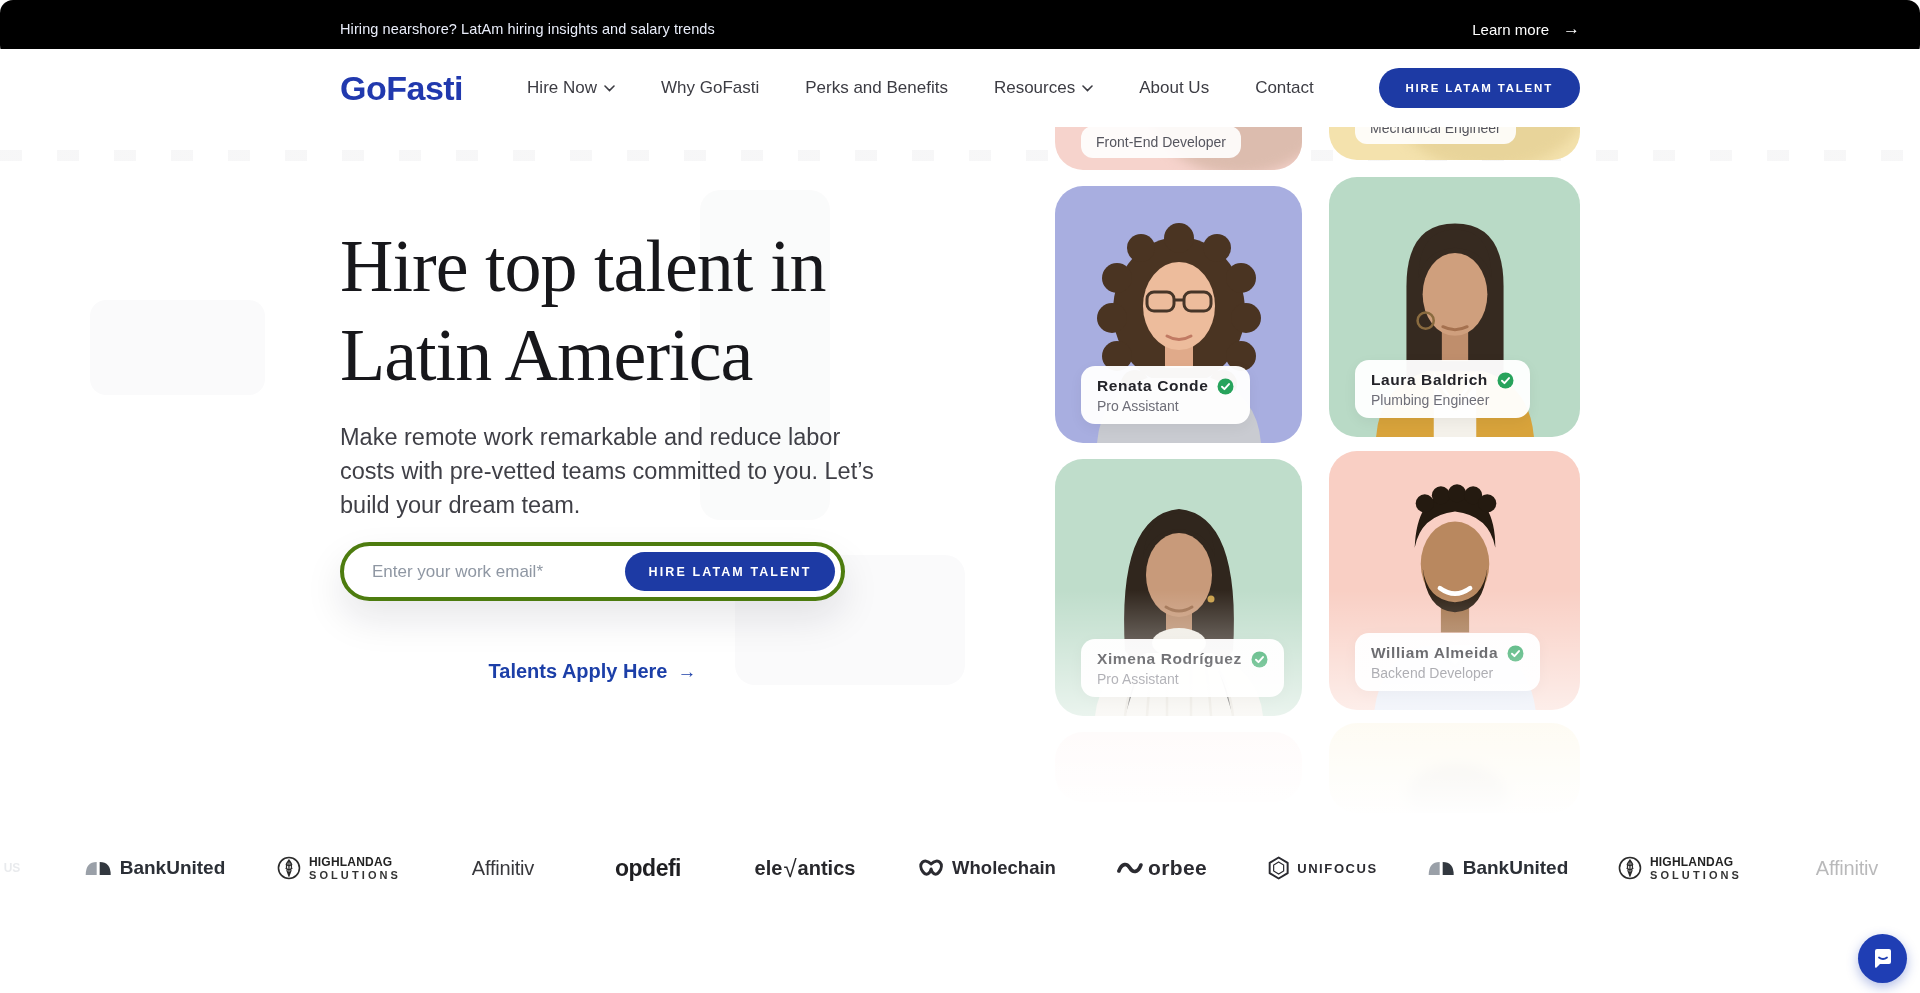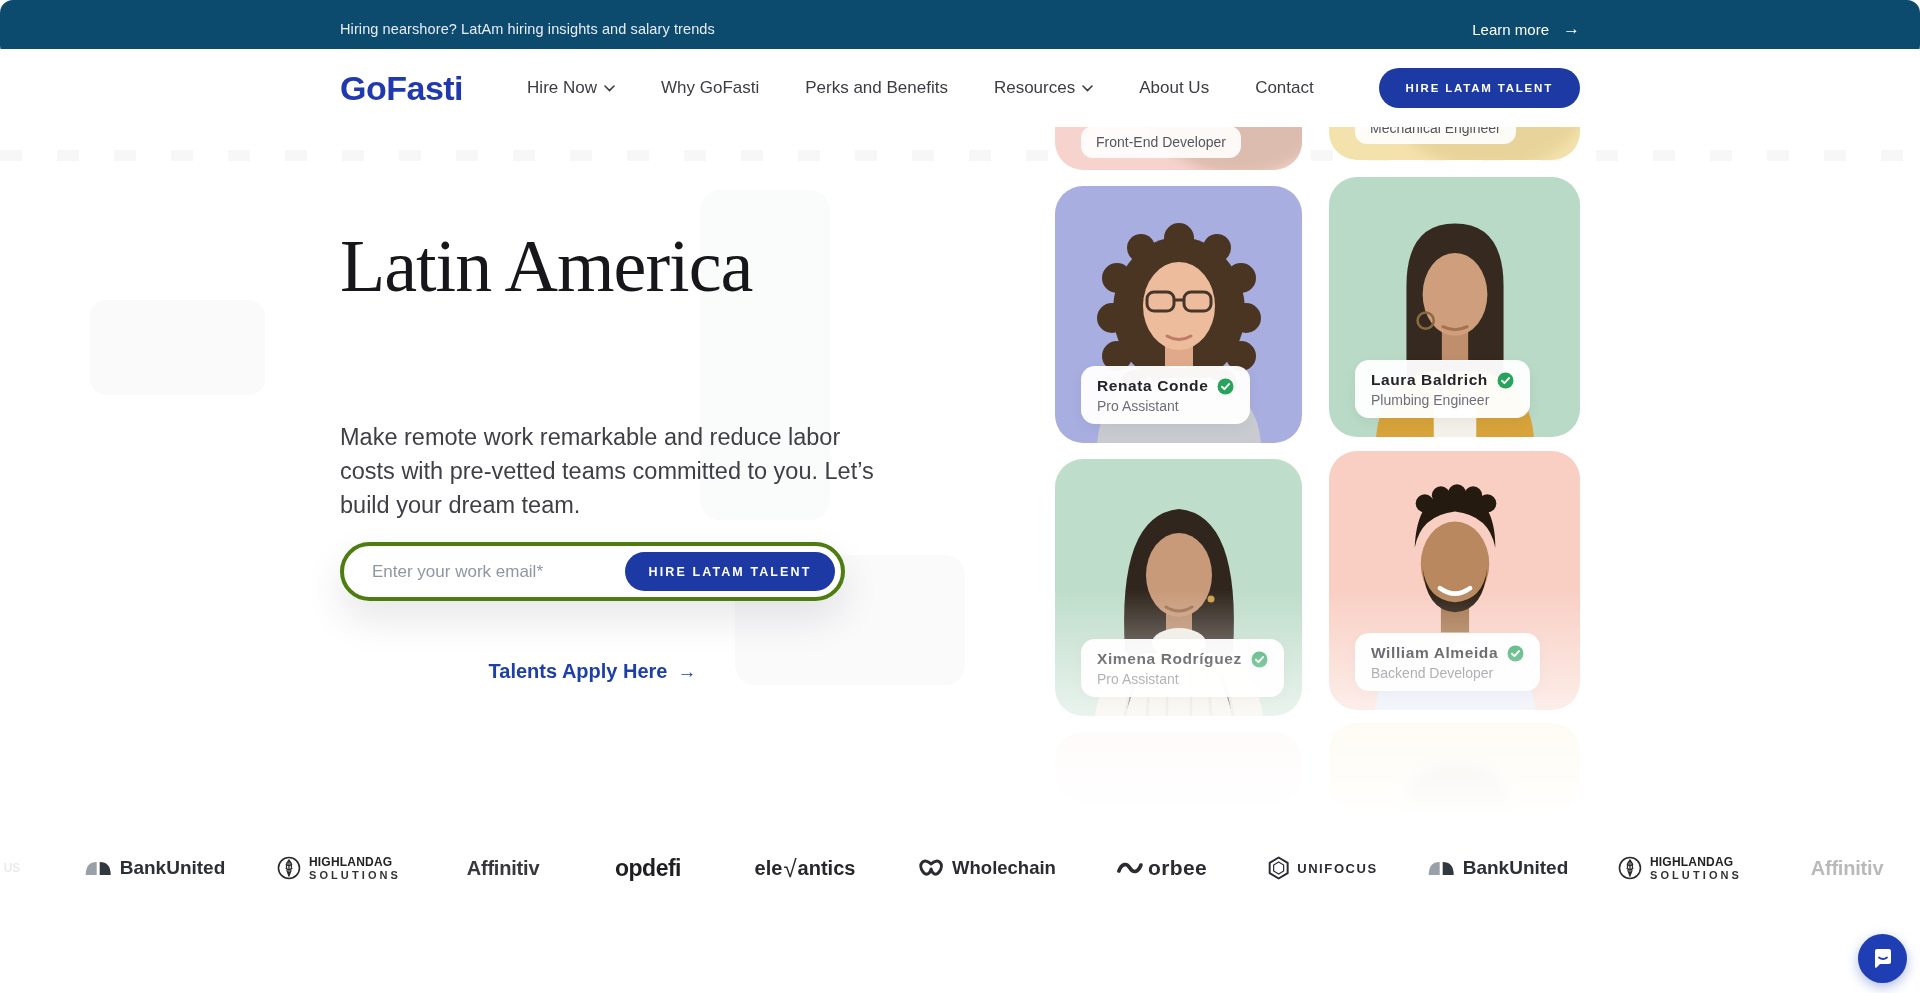--- a/index.html
+++ b/index.html
@@ -1,21 +1,21 @@
 <!DOCTYPE html>
 <html><head>
 <meta charset="utf-8">
 <style>
   * { margin:0; padding:0; box-sizing:border-box; }
   html,body { width:1920px; height:993px; overflow:hidden; background:#fff;
               font-family:"Liberation Sans", sans-serif; }
 
   
   .banner { position:absolute; top:0; left:0; width:1920px; height:58px;
-            background:#0c4a6e; z-index:20;border-radius:13px; }
+            background:#000000; z-index:20;border-radius:13px; }
   .banner-inner { width:1240px; height:100%; margin:0 auto; display:flex;
                   align-items:center; justify-content:space-between; }
   .banner-msg { color:#E9EDFA; font-size:14.5px; letter-spacing:.1px; }
   .banner-link { display:flex; align-items:center; gap:14px; color:#fff;
                  font-size:15px; font-weight:500; cursor:pointer; }
   .banner-arrow { font-size:17px; font-weight:400; }
 
   
   .navbar { position:absolute; top:49px; left:0; width:1920px; height:78px;
             background:#fff; z-index:20; }
@@ -78,21 +78,21 @@
                 rgba(255,255,255,.72) 52%, #fff 88%); z-index:2; pointer-events:none; }
 
   
   .logos { position:absolute; top:843px; left:0; width:1920px; height:50px; z-index:3; }
   .logo { position:absolute; top:50%; transform:translate(-50%,-50%); display:flex;
           align-items:center; gap:8px; color:#2E2E34; white-space:nowrap; }
   .lg-bold { font-size:19px; font-weight:700; color:#2B2F36; }
   .hl-txt { line-height:1; }
   .hl-main { font-size:12px; font-weight:800; color:#222; letter-spacing:.2px; }
   .hl-sub { font-size:11px; font-weight:700; letter-spacing:3.1px; color:#333; margin-top:2px; }
-  .affinitiv { font-size:20px; font-weight:700; color:#38383C; letter-spacing:-.2px; }
+  .affinitiv { font-size:20px; font-weight:400; color:#38383C; letter-spacing:-.2px; }
   .opdefi { font-size:23px; font-weight:800; color:#1F1F22; letter-spacing:-.5px; }
   .elev { font-size:20px; font-weight:800; color:#28282C; }
   .whole { font-size:18.5px; font-weight:700; color:#2B2B31; }
   .orbee { font-size:21px; font-weight:600; color:#2B2B31; letter-spacing:.4px; }
   .unifocus { font-size:13px; font-weight:800; letter-spacing:1.6px; color:#2B2B31; }
   .faded { opacity:.35; }
   .edge-partial { opacity:.22; font-size:12px; font-weight:700; color:#9CA3AF; }
 
   
   .chat { position:absolute; right:13px; bottom:10px; width:49px; height:49px;
@@ -292,20 +292,21 @@
       </span>
       <span class="nav-item">
         <span>Contact</span>
       </span>
     </div>
     <button class="nav-cta">HIRE LATAM TALENT</button>
   </div>
 </nav>
 
 <h1 class="hero-title">
+  <span style="display:block">Hire top talent in</span>
   <span style="display:block">Latin America</span>
 </h1>
 <p class="hero-desc">Make remote work remarkable and reduce labor costs with pre-vetted teams committed to you. Let’s build your dream team.</p>
 
 <div class="hero-form">
   <input class="hero-input" type="email" placeholder="Enter your work email*" style="">
   <button class="form-btn">HIRE LATAM TALENT</button>
 </div>
 
 <div class="talents-link">

